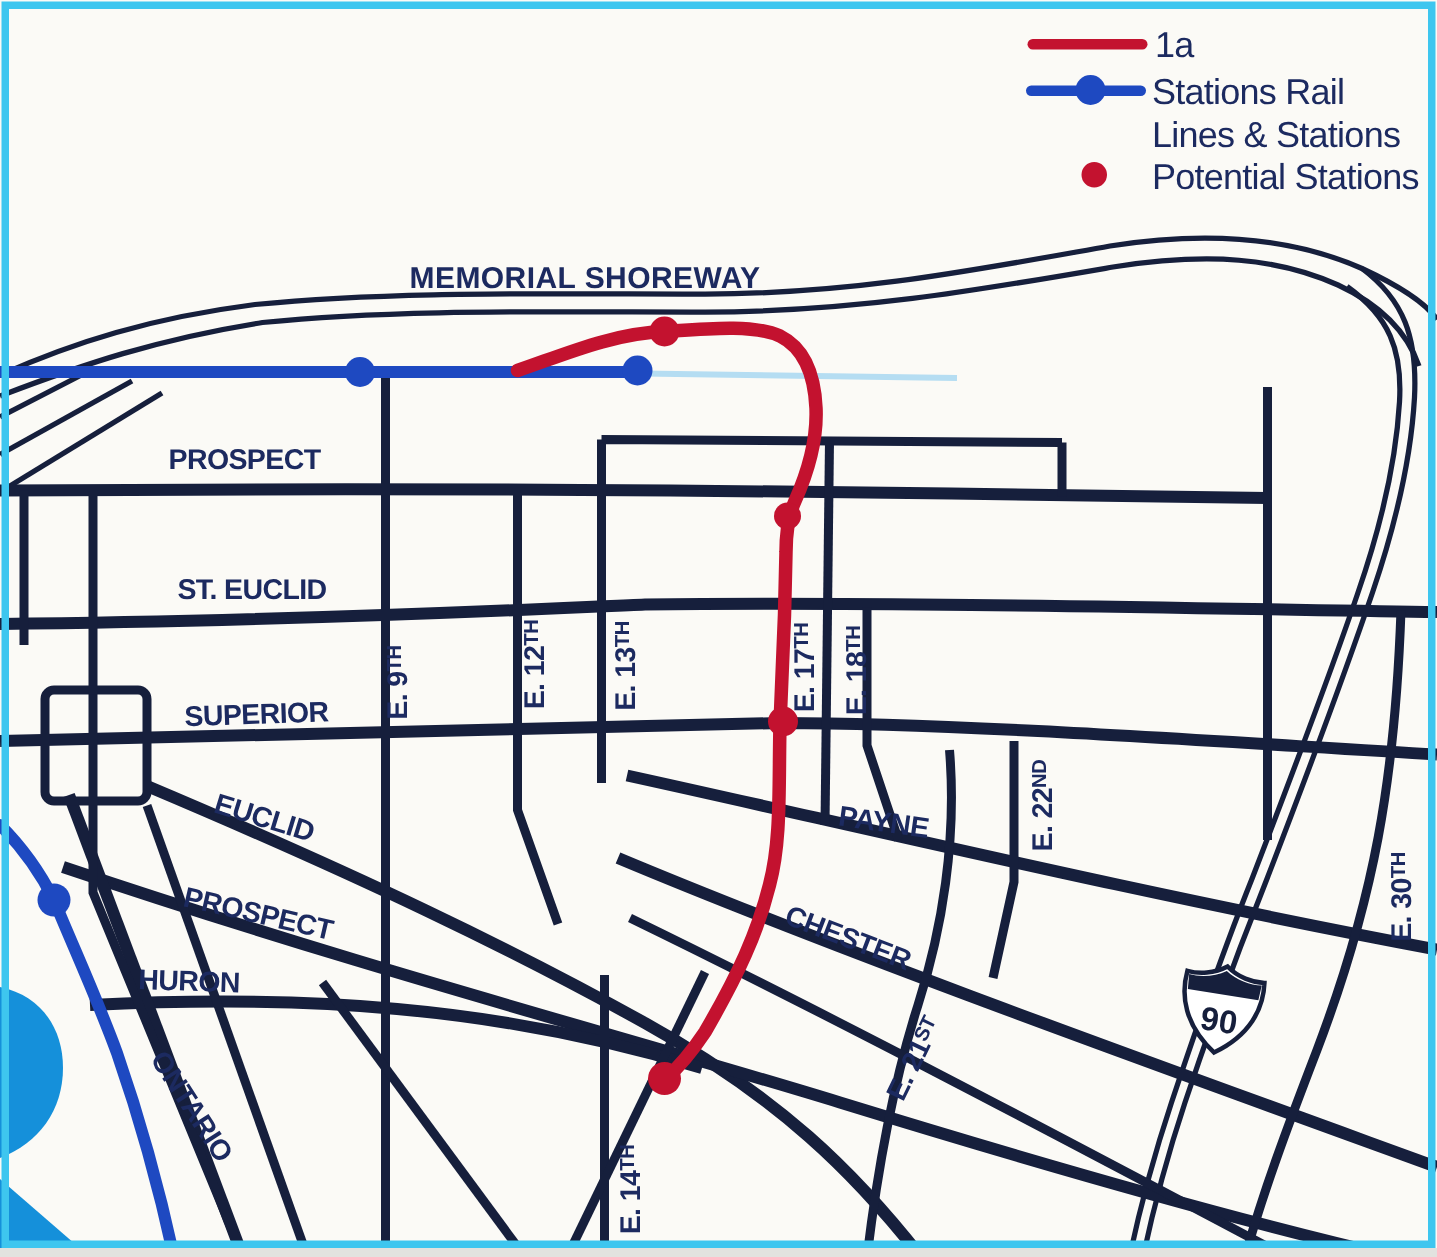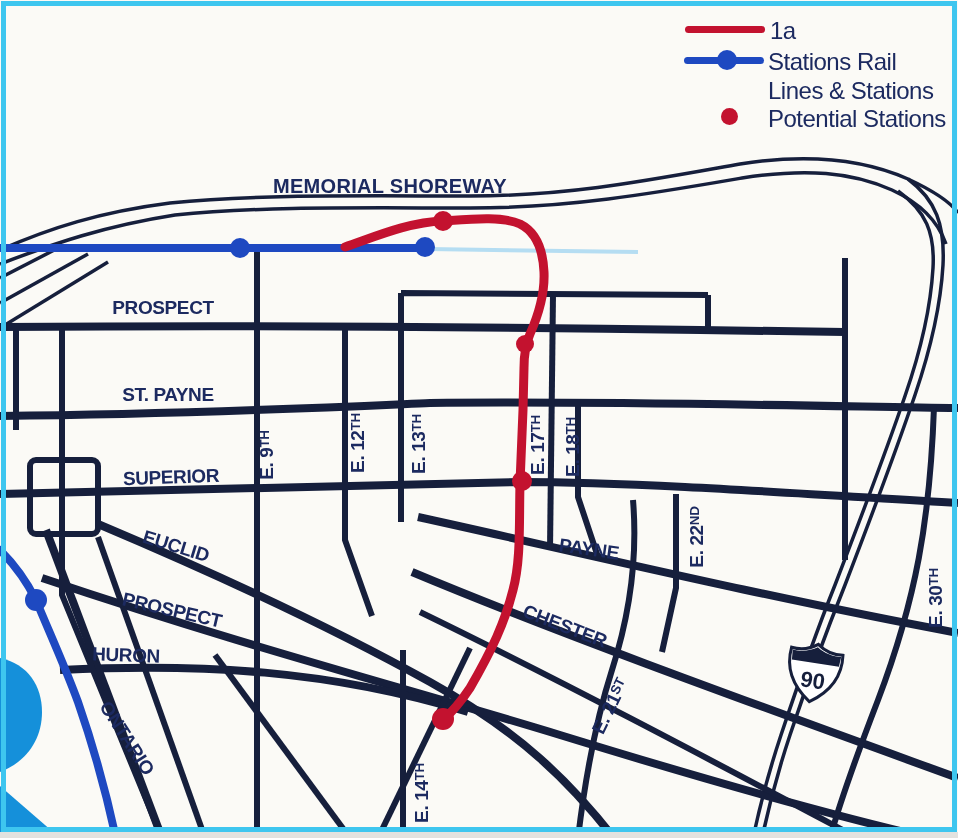--- a/index.html
+++ b/index.html
@@ -98,21 +98,21 @@
 
     <g transform="translate(786,644) rotate(9,28,28)">
       <path d="M28,0 C36,6 46,8 54,7 C56,24 50,43 28,58 C6,43 0,24 2,7 C10,8 20,6 28,0 Z" fill="#ffffff" stroke="var(--street)" stroke-width="3"></path>
       <path d="M3.5,9 C11,10 21,8 28,3 C35,8 45,10 52.5,9 L51.8,19 L4.2,19 Z" fill="var(--street)"></path>
       <text x="28" y="44" text-anchor="middle" font-family="Liberation Sans, sans-serif" font-size="22" font-weight="700" fill="var(--street)">90</text>
     </g>
   </svg>
 
   <div class="lbl big" style="left:390px;top:186px;transform:translate(-50%,-50%);"><span>MEMORIAL SHOREWAY</span></div>
   <div class="lbl" style="left:163px;top:307px;transform:translate(-50%,-50%);"><span>PROSPECT</span></div>
-  <div class="lbl" style="left:168px;top:394px;transform:translate(-50%,-50%);"><span>ST. PAYNE</span></div>
+  <div class="lbl" style="left:168px;top:394px;transform:translate(-50%,-50%);"><span>ST. EUCLID</span></div>
   <div class="lbl" style="left:171px;top:477px;transform:translate(-50%,-50%) rotate(-2deg);"><span>SUPERIOR</span></div>
   <div class="lbl" style="left:176px;top:546px;transform:translate(-50%,-50%) rotate(17deg);"><span>EUCLID</span></div>
   <div class="lbl" style="left:172px;top:610px;transform:translate(-50%,-50%) rotate(13deg);"><span>PROSPECT</span></div>
   <div class="lbl" style="left:126px;top:655px;transform:translate(-50%,-50%) rotate(2deg);"><span>HURON</span></div>
   <div class="lbl" style="left:127px;top:738px;transform:translate(-50%,-50%) rotate(57deg);"><span>ONTARIO</span></div>
   <div class="lbl" style="left:589px;top:549px;transform:translate(-50%,-50%) rotate(8deg);"><span>PAYNE</span></div>
   <div class="lbl" style="left:565px;top:626px;transform:translate(-50%,-50%) rotate(21deg);"><span>CHESTER</span></div>
 
   <div class="lbl" style="left:266px;top:455px;transform:translate(-50%,-50%) rotate(-90deg);"><span>E. 9</span><span class="sfx">TH</span></div>
   <div class="lbl" style="left:357px;top:443px;transform:translate(-50%,-50%) rotate(-90deg);"><span>E. 12</span><span class="sfx">TH</span></div>

